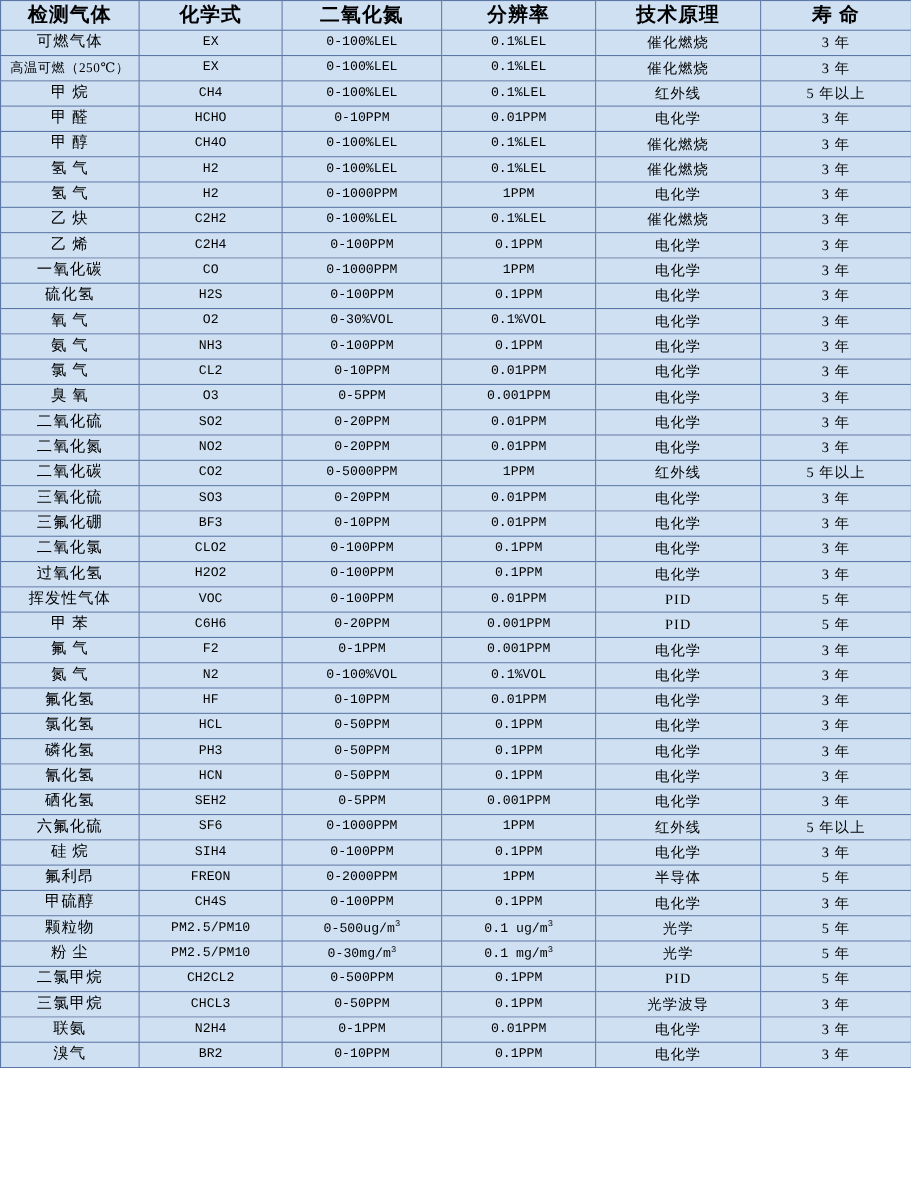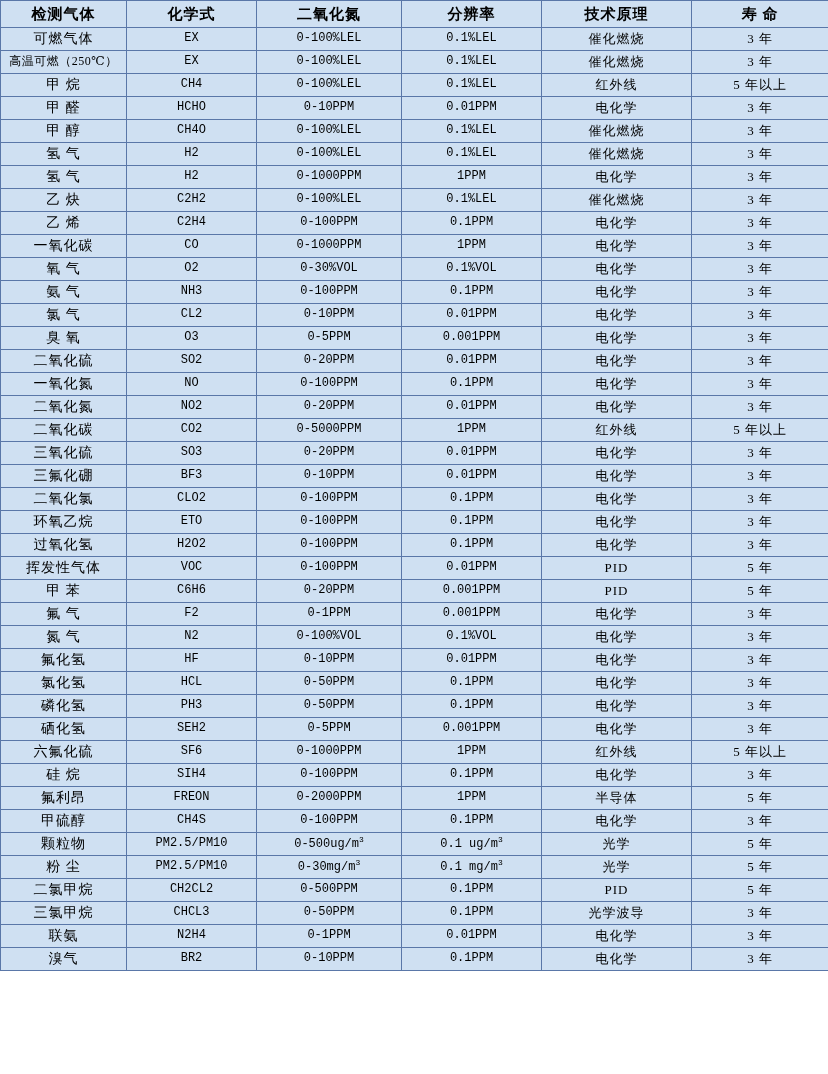--- a/index.html
+++ b/index.html
@@ -29,21 +29,21 @@
     vertical-align: middle;
     background: #cfe0f2;
     color: #000000;
     padding: 0;
     height: 22px;
     line-height: 1.1;
     overflow: hidden;
     white-space: nowrap;
   }
   #gas-table thead th {
-    font-size: 15px;
+    font-size: 18px;
     font-weight: bold;
     height: 26px;
     letter-spacing: 1px;
   }
   #gas-table td.name {
     font-size: 14px;
     letter-spacing: 1px;
     margin-left: 36px;
   }
   #gas-table td.small {
@@ -164,20 +164,28 @@
       </tr>
       <tr>
         <td class="name">一氧化碳</td>
         <td class="formula">CO</td>
         <td class="range">0-1000PPM</td>
         <td class="res">1PPM</td>
         <td class="tech">电化学</td>
         <td class="life">3 年</td>
       </tr>
       <tr>
+        <td class="name">硫化氢</td>
+        <td class="formula">H2S</td>
+        <td class="range">0-100PPM</td>
+        <td class="res">0.1PPM</td>
+        <td class="tech">电化学</td>
+        <td class="life">3 年</td>
+      </tr>
+      <tr>
         <td class="name">氧 气</td>
         <td class="formula">O2</td>
         <td class="range">0-30%VOL</td>
         <td class="res">0.1%VOL</td>
         <td class="tech">电化学</td>
         <td class="life">3 年</td>
       </tr>
       <tr>
         <td class="name">氨 气</td>
         <td class="formula">NH3</td>
@@ -200,28 +208,20 @@
         <td class="range">0-5PPM</td>
         <td class="res">0.001PPM</td>
         <td class="tech">电化学</td>
         <td class="life">3 年</td>
       </tr>
       <tr>
         <td class="name">二氧化硫</td>
         <td class="formula">SO2</td>
         <td class="range">0-20PPM</td>
         <td class="res">0.01PPM</td>
-        <td class="tech">电化学</td>
-        <td class="life">3 年</td>
-      </tr>
-      <tr>
-        <td class="name">一氧化氮</td>
-        <td class="formula">NO</td>
-        <td class="range">0-100PPM</td>
-        <td class="res">0.1PPM</td>
         <td class="tech">电化学</td>
         <td class="life">3 年</td>
       </tr>
       <tr>
         <td class="name">二氧化氮</td>
         <td class="formula">NO2</td>
         <td class="range">0-20PPM</td>
         <td class="res">0.01PPM</td>
         <td class="tech">电化学</td>
         <td class="life">3 年</td>
@@ -252,28 +252,20 @@
       </tr>
       <tr>
         <td class="name">二氧化氯</td>
         <td class="formula">CLO2</td>
         <td class="range">0-100PPM</td>
         <td class="res">0.1PPM</td>
         <td class="tech">电化学</td>
         <td class="life">3 年</td>
       </tr>
       <tr>
-        <td class="name">环氧乙烷</td>
-        <td class="formula">ETO</td>
-        <td class="range">0-100PPM</td>
-        <td class="res">0.1PPM</td>
-        <td class="tech">电化学</td>
-        <td class="life">3 年</td>
-      </tr>
-      <tr>
         <td class="name">过氧化氢</td>
         <td class="formula">H2O2</td>
         <td class="range">0-100PPM</td>
         <td class="res">0.1PPM</td>
         <td class="tech">电化学</td>
         <td class="life">3 年</td>
       </tr>
       <tr>
         <td class="name">挥发性气体</td>
         <td class="formula">VOC</td>
@@ -318,20 +310,28 @@
         <td class="name">氯化氢</td>
         <td class="formula">HCL</td>
         <td class="range">0-50PPM</td>
         <td class="res">0.1PPM</td>
         <td class="tech">电化学</td>
         <td class="life">3 年</td>
       </tr>
       <tr>
         <td class="name">磷化氢</td>
         <td class="formula">PH3</td>
+        <td class="range">0-50PPM</td>
+        <td class="res">0.1PPM</td>
+        <td class="tech">电化学</td>
+        <td class="life">3 年</td>
+      </tr>
+      <tr>
+        <td class="name">氰化氢</td>
+        <td class="formula">HCN</td>
         <td class="range">0-50PPM</td>
         <td class="res">0.1PPM</td>
         <td class="tech">电化学</td>
         <td class="life">3 年</td>
       </tr>
       <tr>
         <td class="name">硒化氢</td>
         <td class="formula">SEH2</td>
         <td class="range">0-5PPM</td>
         <td class="res">0.001PPM</td>

